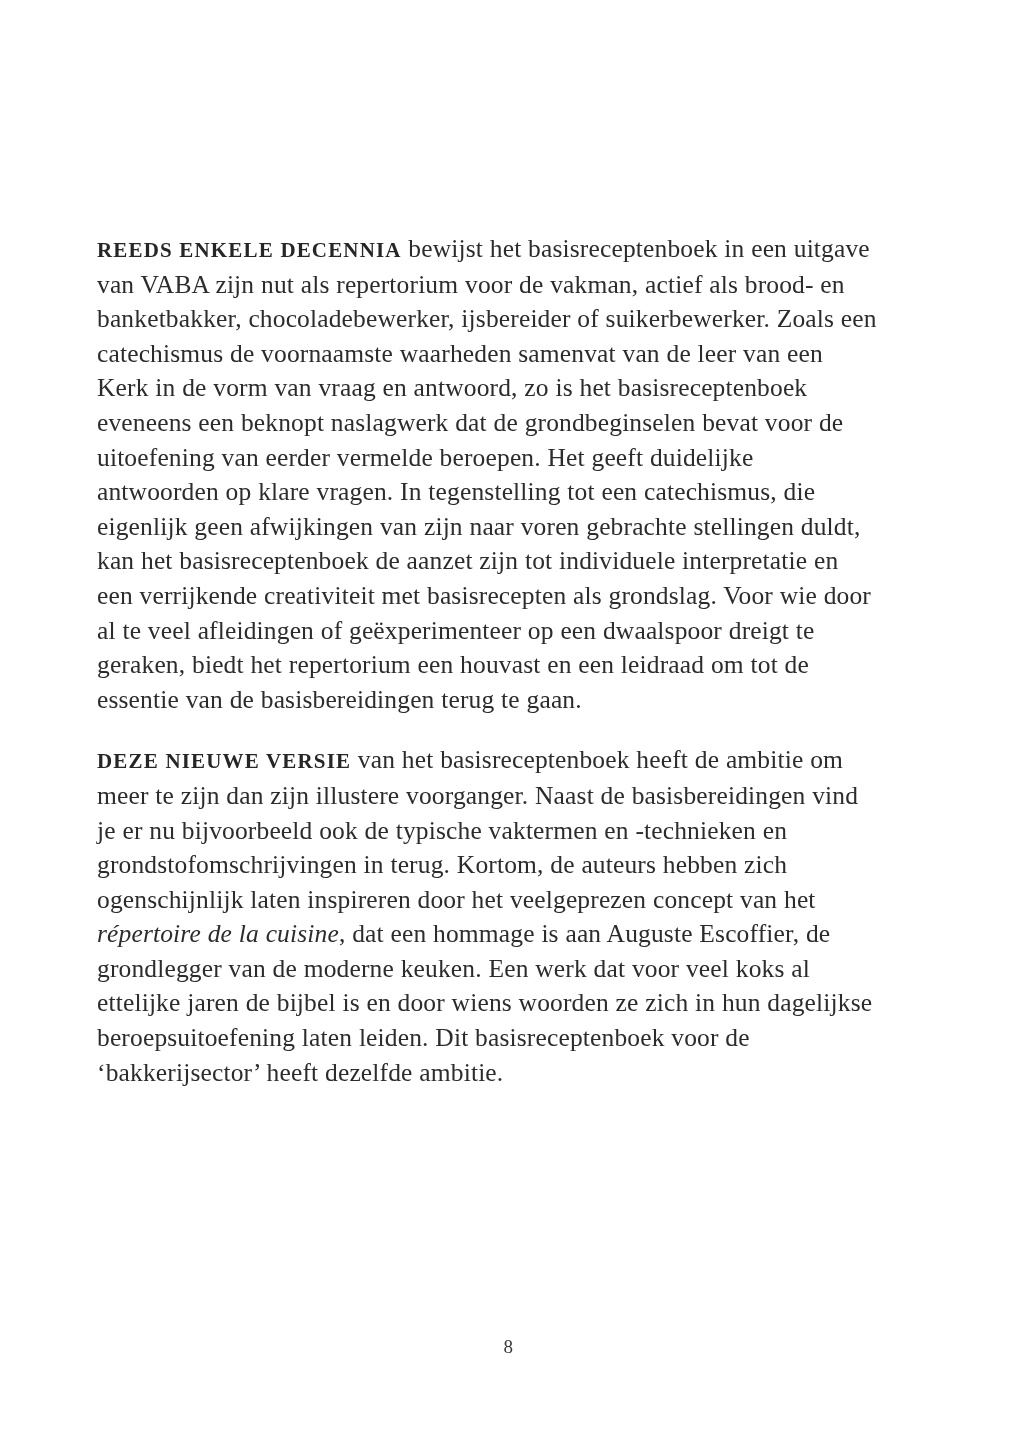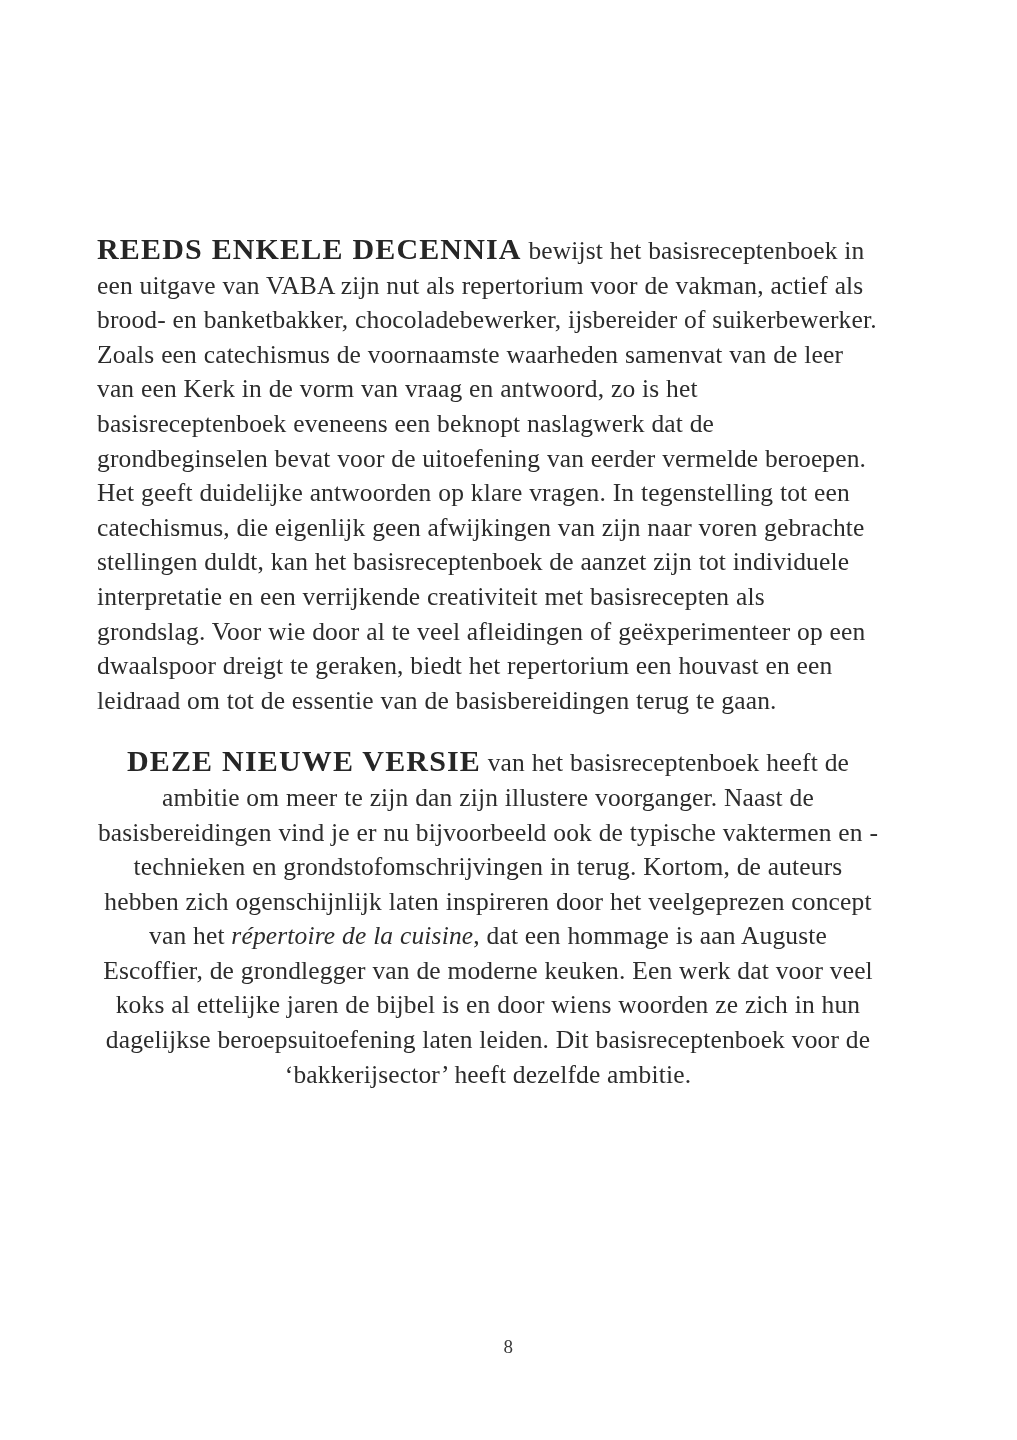--- a/index.html
+++ b/index.html
@@ -33,27 +33,26 @@
     color: #2c2c2c;
     text-align: left;
     margin: 0;
     letter-spacing: 0.15px;
     word-spacing: 0.2px;
     -webkit-font-smoothing: antialiased;
   }
 
   .para + .para {
     margin-top: 26px;
-    text-align: center;
   }
 
   .lead-in {
     font-weight: bold;
     letter-spacing: 1.15px;
-    font-size: 30px;
+    font-size: 21px;
     color: #262626;
   }
 
   .italic {
     font-style: italic;
   }
 
   .folio {
     position: absolute;
     left: 0;

